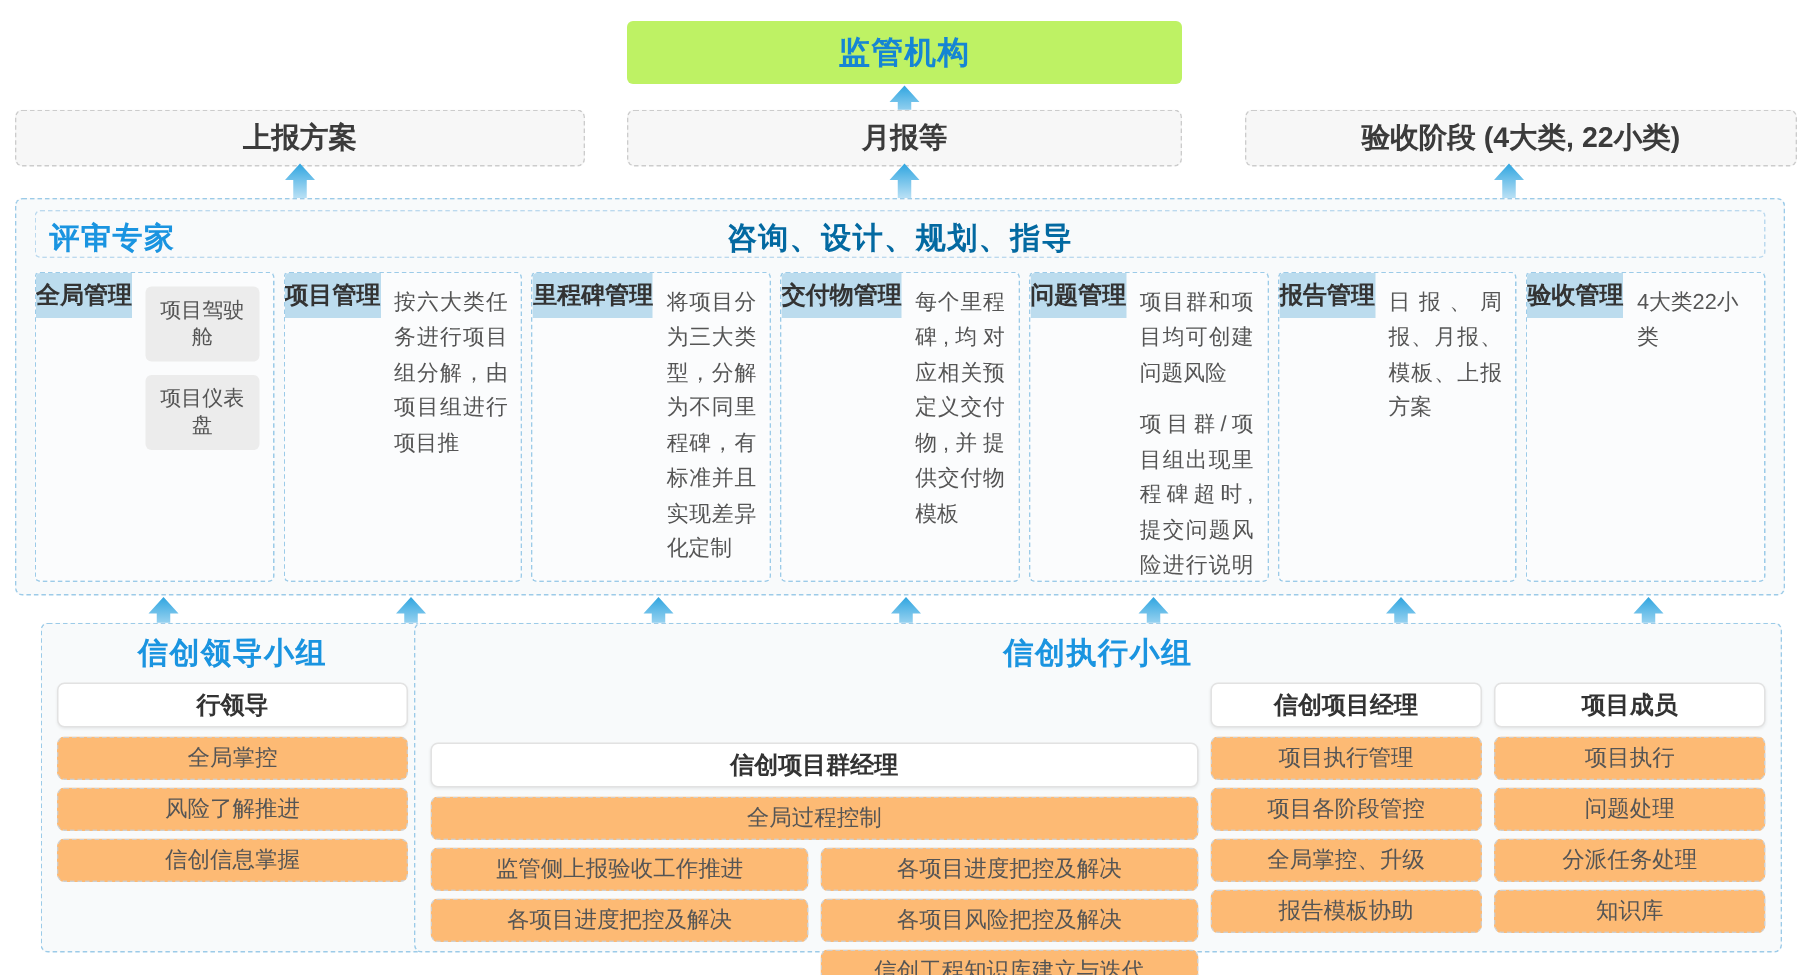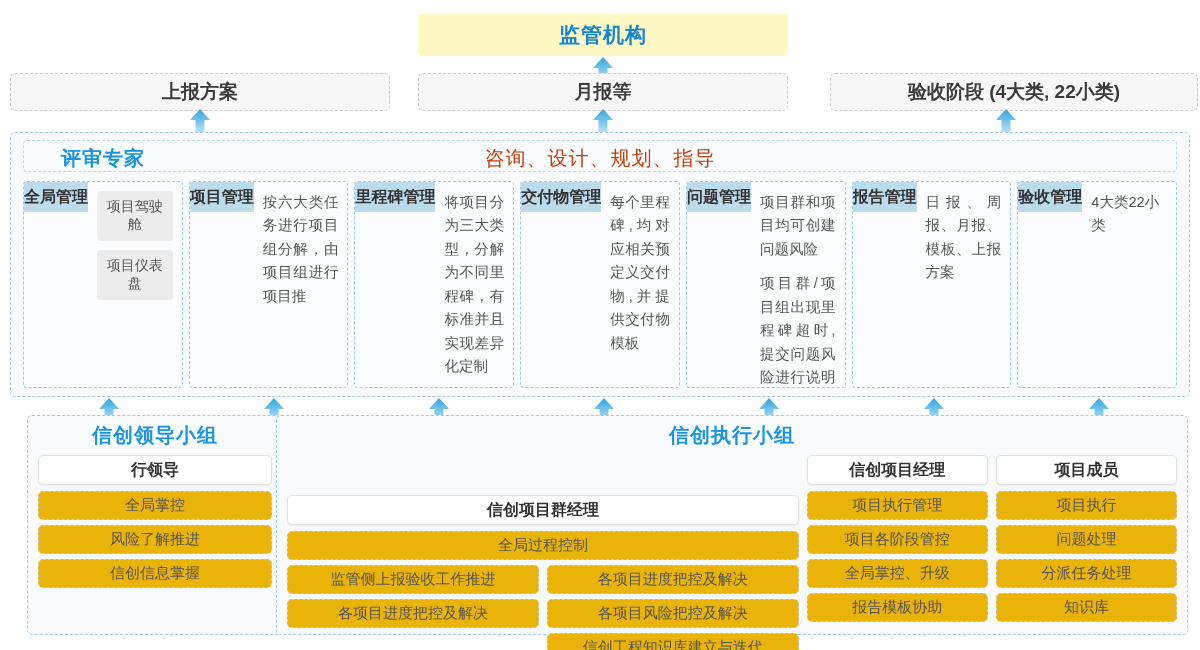--- a/index.html
+++ b/index.html
@@ -11,21 +11,21 @@
   }
   .page { position: relative; width: 1200px; height: 650px; }
 
   
   .arrow { position: absolute; width: 22px; height: 26px; }
   .arrow svg { display: block; width: 22px; height: 26px; }
 
   
   .regulator {
     position: absolute; left: 418px; top: 14px; width: 370px; height: 42px;
-    background: #fef9c3;
+    background: #bef264;
     border-radius: 4px;
     display: flex; align-items: center; justify-content: center;
     color: #1585d4; font-size: 21px; font-weight: bold; letter-spacing: 1px;
   }
 
   
   .report-box {
     position: absolute; top: 73px; height: 38px;
     background: #f7f7f7;
     border: 1.4px dashed #cccccc;
@@ -44,27 +44,27 @@
     border: 1.4px dashed #9ccbe8;
     border-radius: 5px;
   }
   .band-head {
     position: absolute; left: 12px; top: 7px; width: 1154px; height: 32px;
     border: 1.4px dashed #bcd9ee;
     border-radius: 4px;
     background: transparent;
   }
   .band-title-left {
-    position: absolute; left: 50px; top: 12px;
+    position: absolute; left: 22px; top: 12px;
     color: #1a94e0; font-size: 20px; font-weight: bold; letter-spacing: 1px;
   }
   .band-title-center {
     position: absolute; left: 0; right: 0; top: 12px;
     text-align: center;
-    color: #c2410c; font-size: 20px; font-weight: normal; letter-spacing: 1px;
+    color: #0369a1; font-size: 20px; font-weight: bold; letter-spacing: 1px;
   }
 
   
   .cols { position: absolute; left: 12px; top: 48px; width: 1154px; height: 207px;
           display: flex; gap: 6px; }
   .col {
     flex: 1 1 0; min-width: 0;
     border: 1.4px dashed #9ccbe8;
     border-radius: 4px;
     background: #fbfcfd;
@@ -119,21 +119,21 @@
     background: #ffffff;
     border: 1px solid #e2e2e2;
     border-radius: 5px;
     box-shadow: 0 1px 2px rgba(0,0,0,0.07);
     height: 30px;
     display: flex; align-items: center; justify-content: center;
     color: #333333; font-size: 16px; font-weight: bold;
     margin-bottom: 6px;
   }
   .task {
-    background: #eab308;
+    background: #fdba74;
     border: 1.3px dashed #cfcfcf;
     border-radius: 5px;
     height: 29px;
     display: flex; align-items: center; justify-content: center;
     color: #555555; font-size: 15px;
     margin-bottom: 5px;
   }
   .task:last-child { margin-bottom: 0; }
 
   

